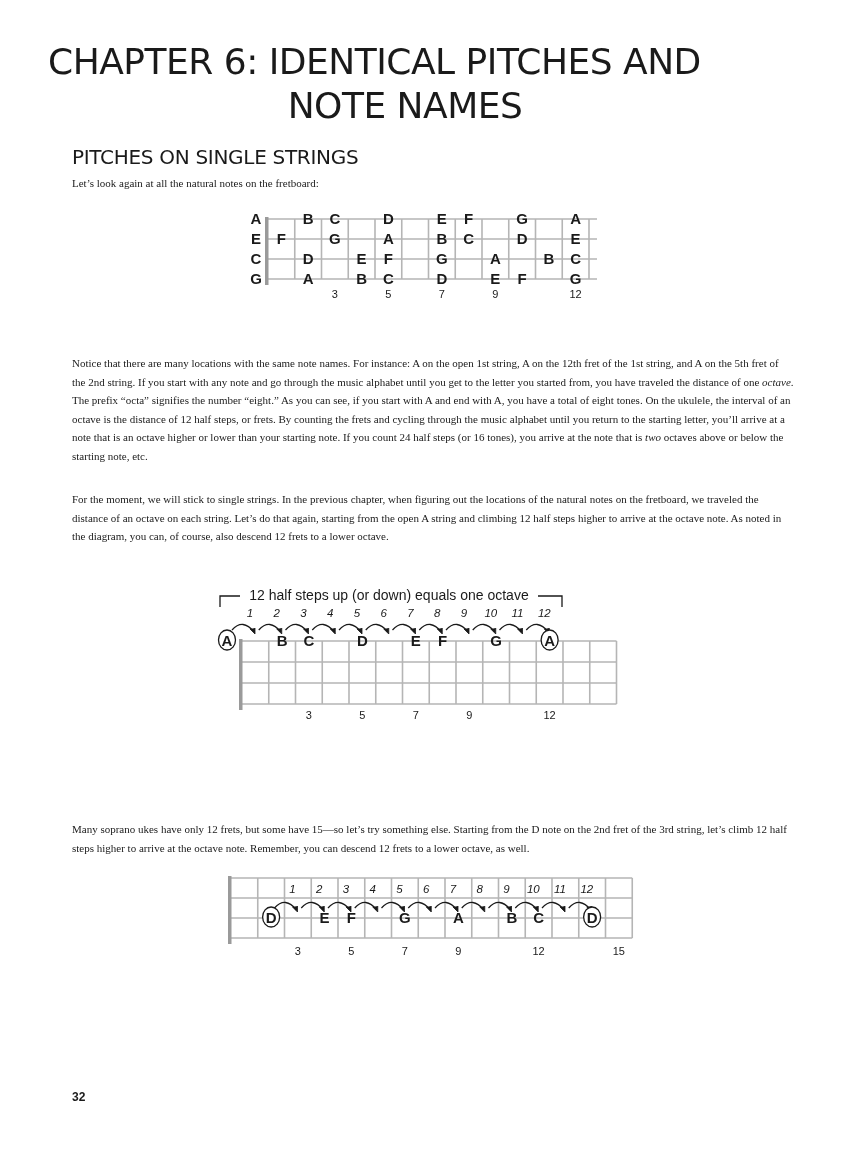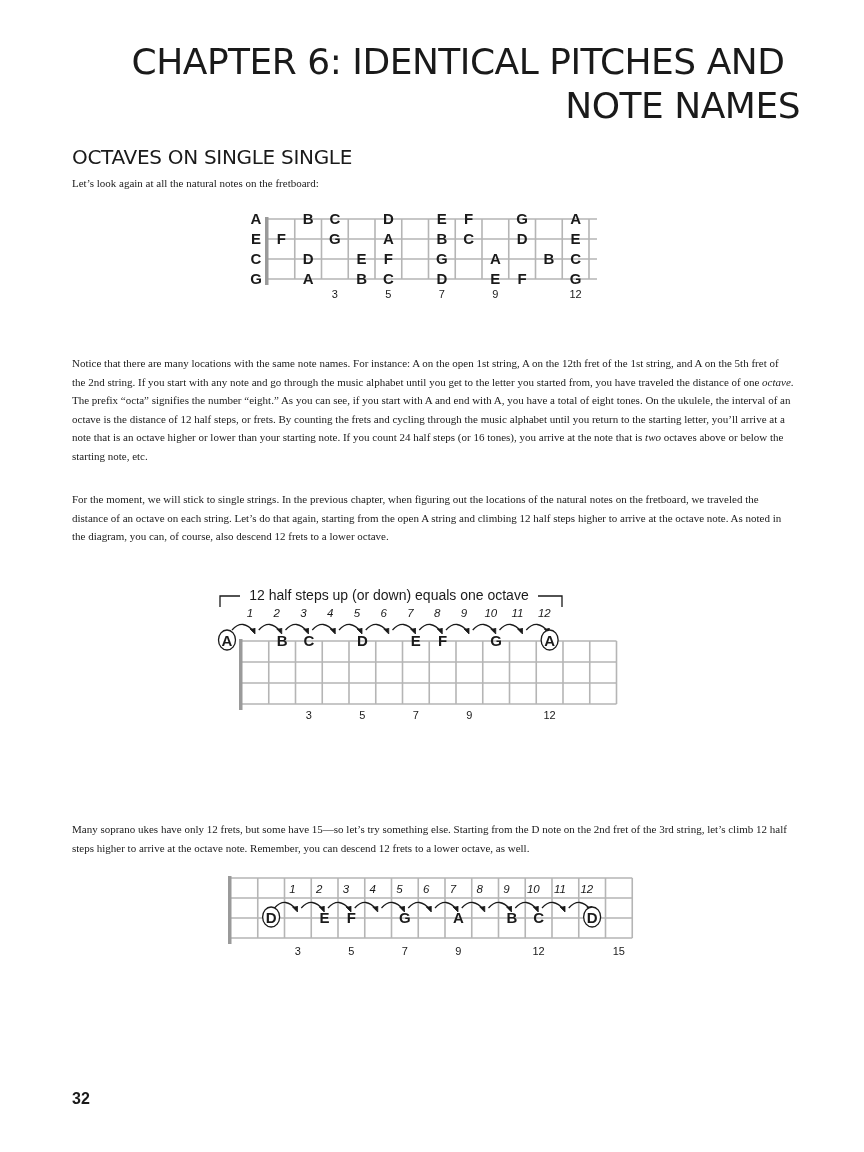--- a/index.html
+++ b/index.html
@@ -3,50 +3,50 @@
 <meta charset="utf-8">
 <style>
   html, body { margin: 0; padding: 0; background: #ffffff; }
   body { width: 864px; height: 1152px; position: relative; overflow: hidden; color: #1a1a1a; }
   .abs { position: absolute; }
   .chapter-title {
     left: 0; width: 800px; top: 40px; text-align: center;
     font-family: "DejaVu Sans", sans-serif; font-size: 36px; line-height: 44px;
     letter-spacing: -0.5px; color: #1a1a1a; font-weight: normal;
   }
-  .chapter-title .line1 { display: block; text-align: center; padding-left: 116px; }
-  .chapter-title .line2 { display: block; text-align: right; padding-left: 10px; }
+  .chapter-title .line1 { display: block; text-align: left; padding-left: 48px; }
+  .chapter-title .line2 { display: block; text-align: center; padding-left: 10px; }
   .section-title {
     left: 72px; top: 145px; font-family: "DejaVu Sans", sans-serif; font-size: 20px;
     letter-spacing: -0.3px; color: #1a1a1a;
   }
   .para {
     left: 72px; width: 722px; font-family: "Liberation Serif", serif; font-size: 11px;
     line-height: 18.6px; color: #1a1a1a; margin: 0;
   }
   .para em { font-style: italic; }
   .page-number {
     left: 72px; top: 1090px; font-family: "Liberation Sans", sans-serif; font-weight: bold;
-    font-size: 16px;
+    font-size: 12px;
   }
   svg { position: absolute; left: 0; top: 0; overflow: visible; }
   .fb-note { font-family: "Liberation Sans", sans-serif; font-weight: bold; font-size: 15px; fill: #1a1a1a; }
   .fb-num { font-family: "Liberation Sans", sans-serif; font-size: 11px; fill: #1a1a1a; }
   .fb-step { font-family: "Liberation Sans", sans-serif; font-style: italic; font-size: 11.5px; fill: #1a1a1a; }
   .fb-bracket-label { font-family: "Liberation Sans", sans-serif; font-size: 14px; fill: #1a1a1a; }
 </style>
 </head>
 <body>
 
 <div class="abs chapter-title">
   <span class="line1">CHAPTER 6: IDENTICAL PITCHES AND</span>
   <span class="line2">NOTE NAMES</span>
 </div>
 
-<div class="abs section-title">OCTAVES ON SINGLE SINGLE</div>
+<div class="abs section-title">PITCHES ON SINGLE STRINGS</div>
 
 <p class="abs para" style="top:174px;">Let’s look again at all the natural notes on the fretboard:</p>
 
 <svg id="diagram1" width="864" height="1152">
     <line x1="268" y1="219" x2="597" y2="219" stroke="#b5b5b5" stroke-width="1.6"></line>
     <line x1="268" y1="239" x2="597" y2="239" stroke="#b5b5b5" stroke-width="1.6"></line>
     <line x1="268" y1="259" x2="597" y2="259" stroke="#b5b5b5" stroke-width="1.6"></line>
     <line x1="268" y1="279" x2="597" y2="279" stroke="#b5b5b5" stroke-width="1.6"></line>
     <line x1="294.75" y1="219" x2="294.75" y2="279" stroke="#b5b5b5" stroke-width="1.6"></line>
     <line x1="321.5" y1="219" x2="321.5" y2="279" stroke="#b5b5b5" stroke-width="1.6"></line>

